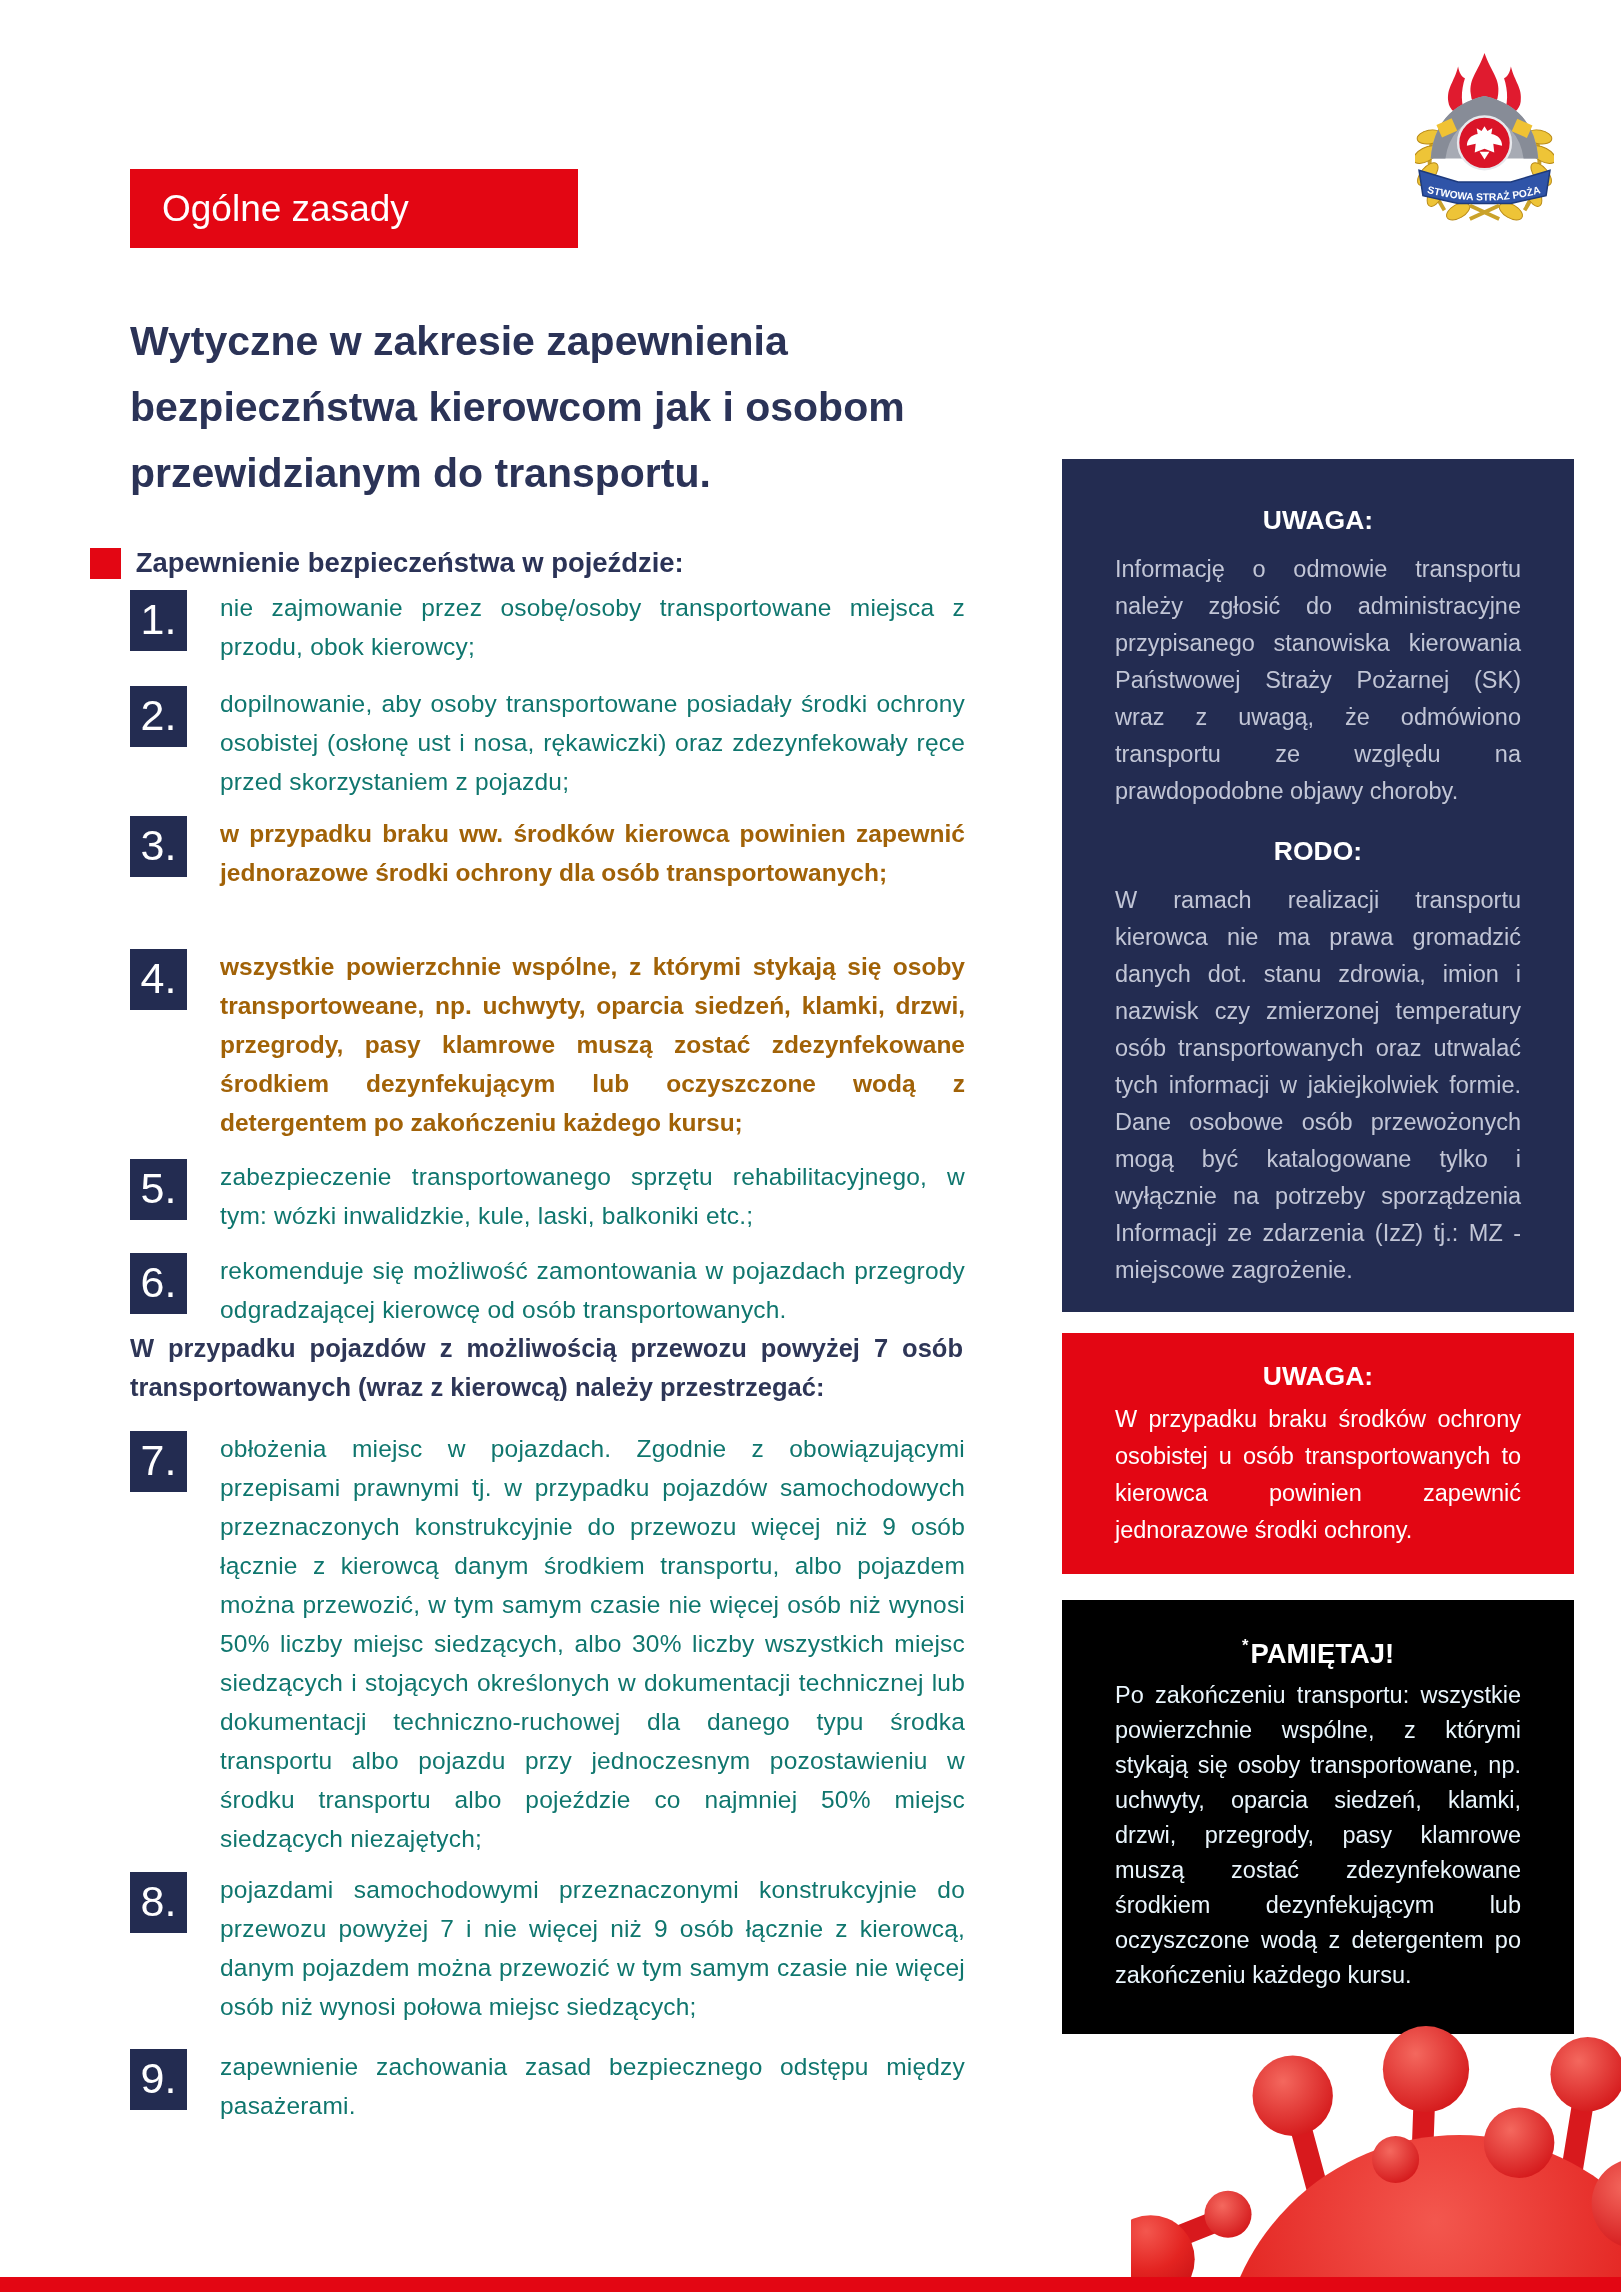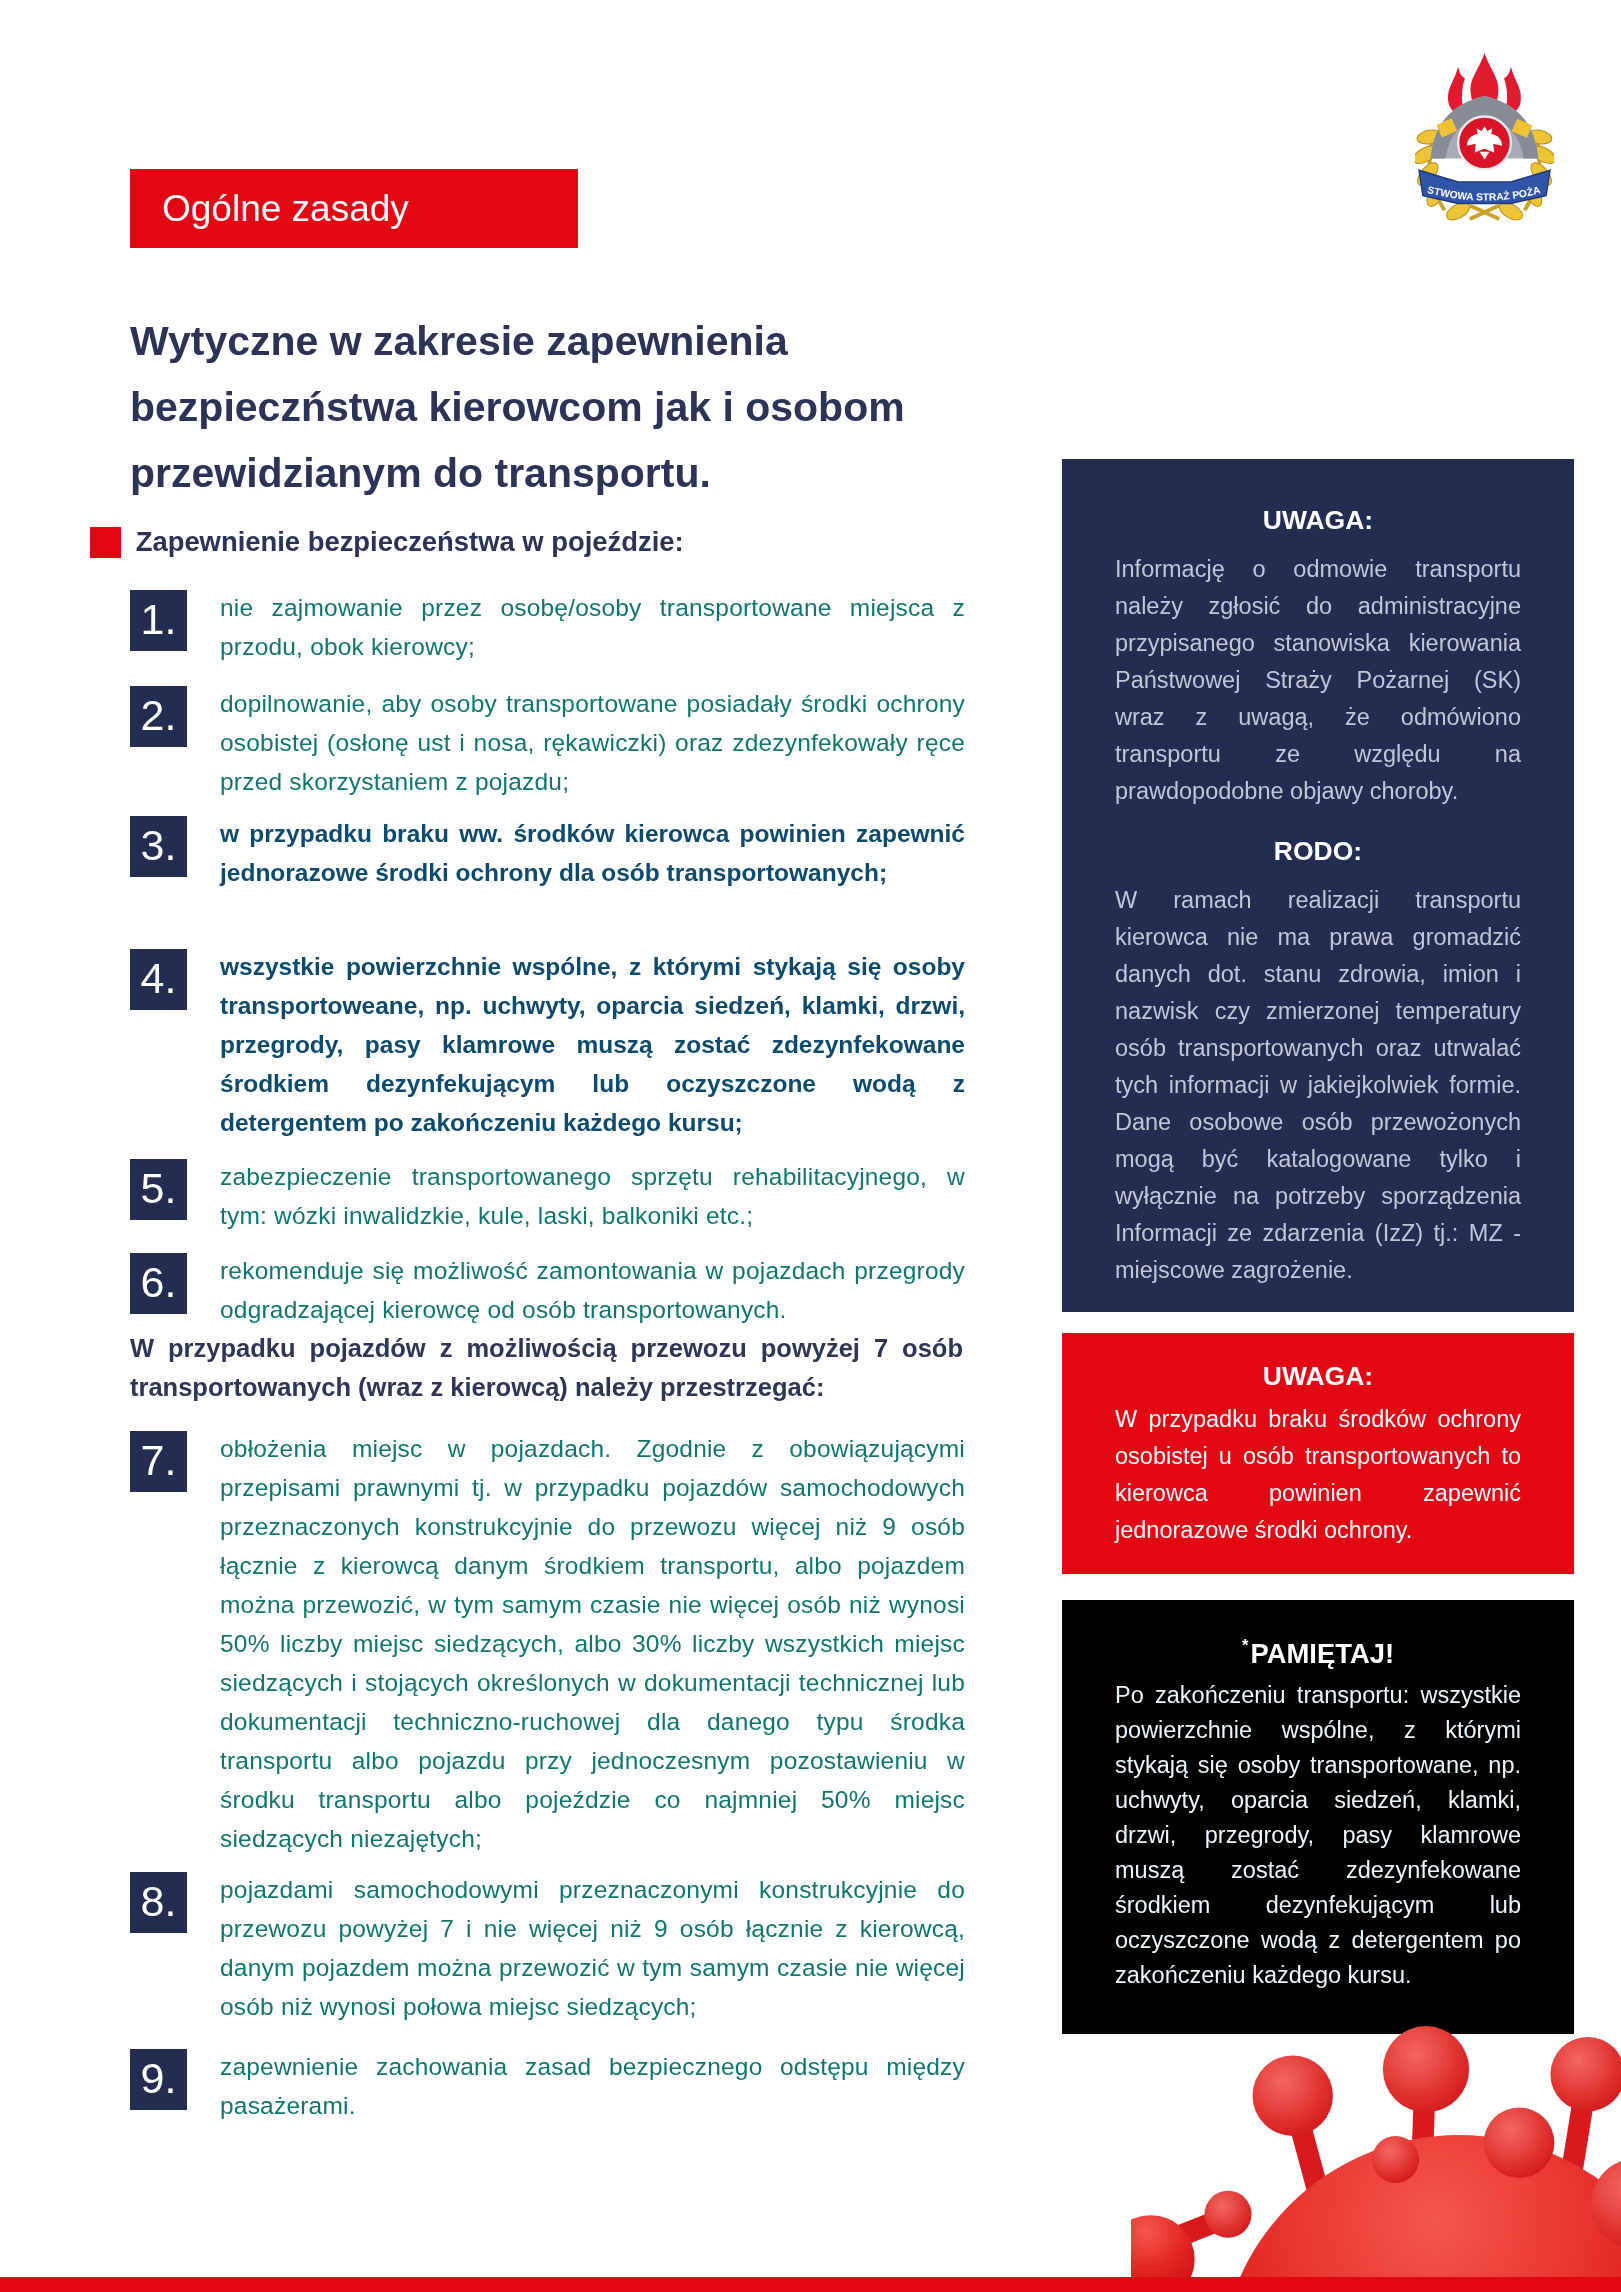--- a/index.html
+++ b/index.html
@@ -8,30 +8,30 @@
 
   .badge{position:absolute;left:130px;top:169px;width:448px;height:79px;background:#e30613;
          color:#ffffff;font-size:37px;font-weight:500;line-height:79px;padding-left:32px;
          box-sizing:border-box;}
 
   .logo{position:absolute;left:1415px;top:49px;}
 
   .title{position:absolute;left:130px;top:308px;margin:0;color:#2b3357;font-size:41px;
          line-height:66px;font-weight:700;}
 
-  .sec{position:absolute;left:90px;top:526px;display:flex;align-items:center;}
+  .sec{position:absolute;left:90px;top:547px;display:flex;align-items:center;}
   .sec-sq{width:31px;height:31px;background:#e30613;margin-right:14.7px;flex:0 0 auto;}
   .sec-txt{color:#2b3357;font-size:27.4px;font-weight:700;white-space:nowrap;}
 
   .item{position:absolute;left:130px;width:835px;}
   .sq{position:absolute;left:0;top:2px;width:57px;height:61px;background:#232c51;color:#ffffff;
       font-size:43px;font-weight:300;text-align:center;line-height:59px;}
   .itx{margin:0 0 0 90px;width:745px;text-align:justify;font-size:24.5px;line-height:39px;
        color:#0f766e;font-weight:300;letter-spacing:0.2px;}
-  .itx.strong{color:#0c4a6e;font-weight:700;letter-spacing:0;}
+  .itx.strong{color:#a16207;font-weight:700;letter-spacing:0;}
 
   .midp{position:absolute;left:130px;top:1329px;width:833px;margin:0;text-align:justify;
         font-size:25.5px;line-height:39px;font-weight:700;color:#2e3657;}
 
   .box{position:absolute;left:1062px;width:512px;box-sizing:border-box;overflow:hidden;}
   .box h3{margin:0 0 13.7px;font-size:26.5px;font-weight:700;line-height:33px;color:#ffffff;text-align:center;}
   .box p{margin:0;text-align:justify;font-size:23.5px;line-height:37px;font-weight:300;}
   .navy{top:459px;height:853px;background:#232c51;padding:45px 53px 17.6px;}
   .navy p{color:#c2c6d6;margin-bottom:25.5px;}
   .redbox{top:1333px;height:241px;background:#e30613;padding:27.4px 53px;}

